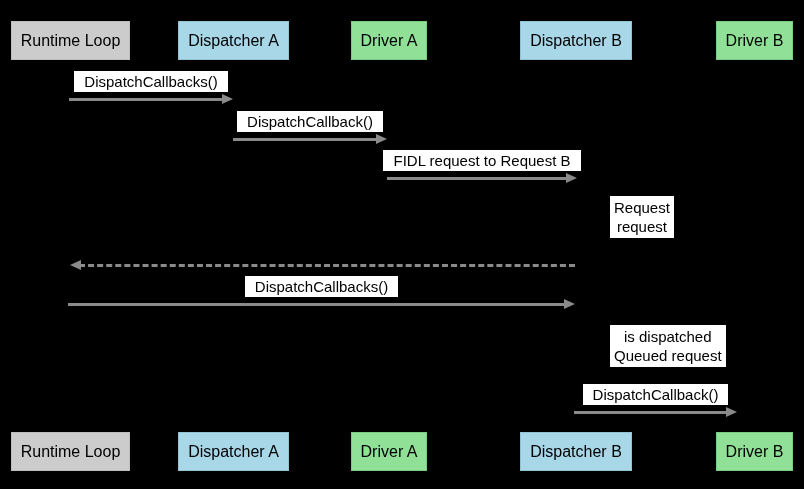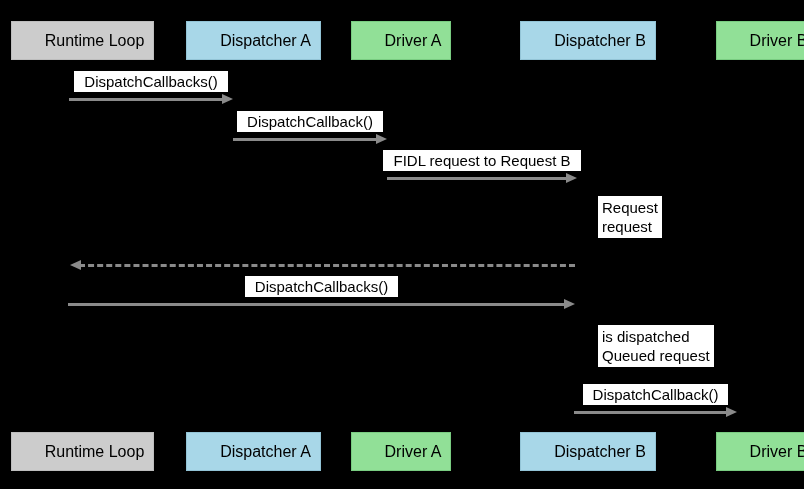--- a/index.html
+++ b/index.html
@@ -17,29 +17,28 @@
   
   .actor {
     position: absolute;
     height: 37px;
     display: flex;
     align-items: center;
     justify-content: center;
     color: #000;
     font-size: 16px;
     white-space: nowrap;
-    padding-left: 24px;
   }
   .actor.runtime    { background: var(--runtime, #ccc);    border: 1px solid #bdbdbd; }
   .actor.dispatcher { background: var(--dispatcher, #a8d7e8); border: 1px solid #93c4d6; }
   .actor.driver     { background: var(--driver, #91e097);  border: 1px solid #79cc81; }
   .row-top    { top: 21px; }
   .row-bottom { top: 432px; }
   .x-runtime     { left: 11px;  width: 117px; }
-  .x-dispatcher-a{ left: 186px; width: 109px; }
+  .x-dispatcher-a{ left: 178px; width: 109px; }
   .x-driver-a    { left: 351px; width: 74px;  }
   .x-dispatcher-b{ left: 520px; width: 110px; }
   .x-driver-b    { left: 716px; width: 75px;  }
 
   
   .msg {
     position: absolute;
     display: flex;
     flex-direction: column;
     align-items: center;
@@ -83,22 +82,23 @@
   .arrow.left  .head { left: 0;  border-right: 11px solid var(--arrow, #8a8a8a); }
 
   
   .note {
     position: absolute;
     background: var(--labelbg, #fff);
     color: #000;
     font-size: 15px;
     line-height: 19px;
     padding: 2px 4px;
-    text-align: left;
+    text-align: center;
     white-space: nowrap;
+    margin-left: 12px;
   }
 </style>
 </head>
 <body>
 
 <div id="canvas">
 
   <div class="actor runtime row-top x-runtime">
     <span>Runtime Loop</span>
   </div>

